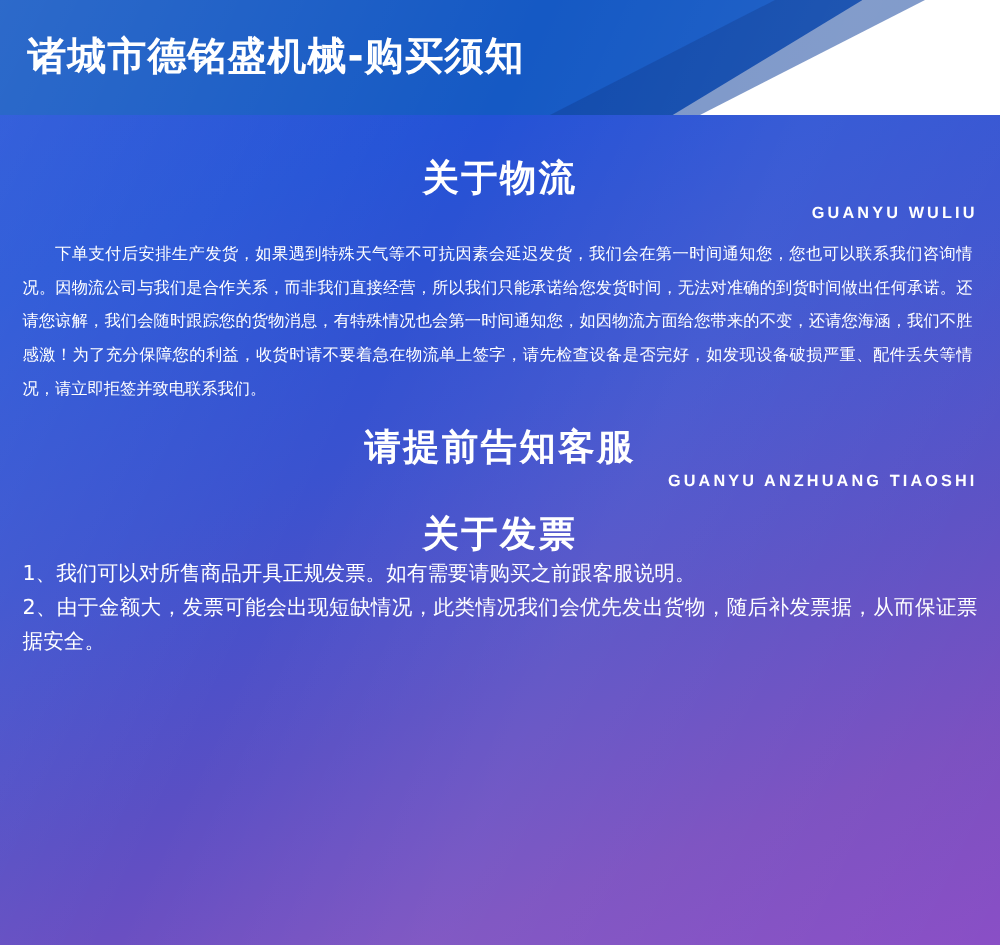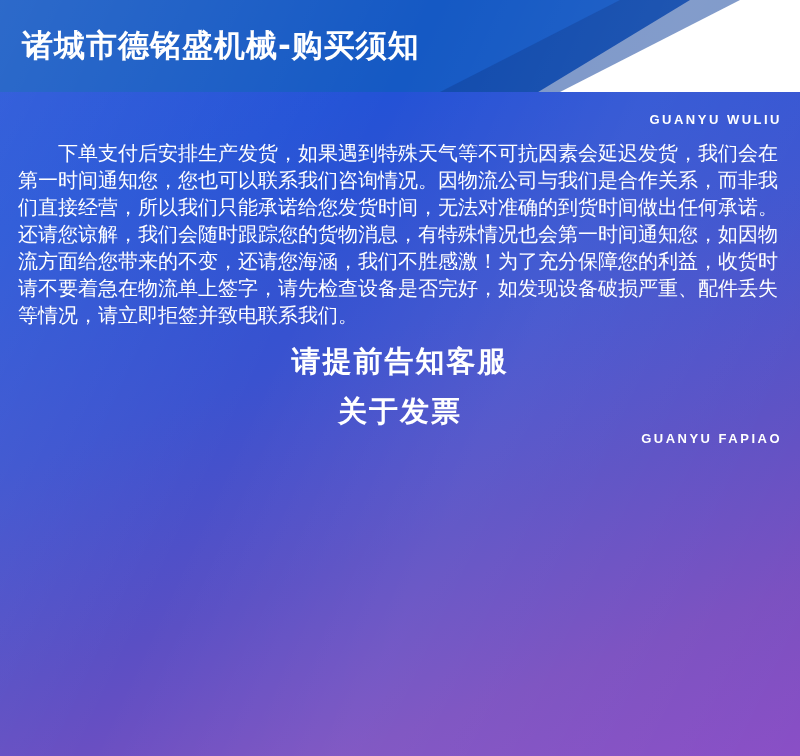--- a/index.html
+++ b/index.html
@@ -93,21 +93,21 @@
     font-size: 13px;
     font-weight: bold;
     letter-spacing: 2.5px;
     line-height: 20px;
     margin-bottom: 10px;
     font-family: "Liberation Sans", sans-serif;
   }
 
   .para {
     color: #ffffff;
-    font-size: 20px;
+    font-size: 13px;
     line-height: 27px;
     text-align: justify;
     text-justify: inter-ideograph;
     font-family: "DejaVu Sans", "Liberation Sans", sans-serif;
     margin: 0 4px 2px 0;
   }
   .indent {
     text-indent: 2em;
   }
 
@@ -139,27 +139,32 @@
 
   <div class="header">
     <div class="header-bar"></div>
     <div class="header-bar-dark"></div>
     <div class="header-title">诸城市德铭盛机械-购买须知</div>
   </div>
 
   <div class="content">
 
     <div class="section">
+      <div class="section-title">关于物流</div>
       <div class="section-subtitle">GUANYU WULIU</div>
       <p class="para indent">下单支付后安排生产发货，如果遇到特殊天气等不可抗因素会延迟发货，我们会在第一时间通知您，您也可以联系我们咨询情况。因物流公司与我们是合作关系，而非我们直接经营，所以我们只能承诺给您发货时间，无法对准确的到货时间做出任何承诺。还请您谅解，我们会随时跟踪您的货物消息，有特殊情况也会第一时间通知您，如因物流方面给您带来的不变，还请您海涵，我们不胜感激！为了充分保障您的利益，收货时请不要着急在物流单上签字，请先检查设备是否完好，如发现设备破损严重、配件丢失等情况，请立即拒签并致电联系我们。</p>
     </div>
 
     <div class="section">
       <div class="section-title">请提前告知客服</div>
+      <div class="section-subtitle">GUANYU ANZHUANG TIAOSHI</div>
     </div>
 
     <div class="section">
       <div class="section-title">关于发票</div>
-      <div class="section-subtitle">GUANYU FAPIAO</div>
+      <ul class="invoice-list">
+        <li>1、我们可以对所售商品开具正规发票。如有需要请购买之前跟客服说明。</li>
+        <li>2、由于金额大，发票可能会出现短缺情况，此类情况我们会优先发出货物，随后补发票据，从而保证票据安全。</li>
+      </ul>
     </div>
 
   </div>
 </div>
 
 </body></html>

